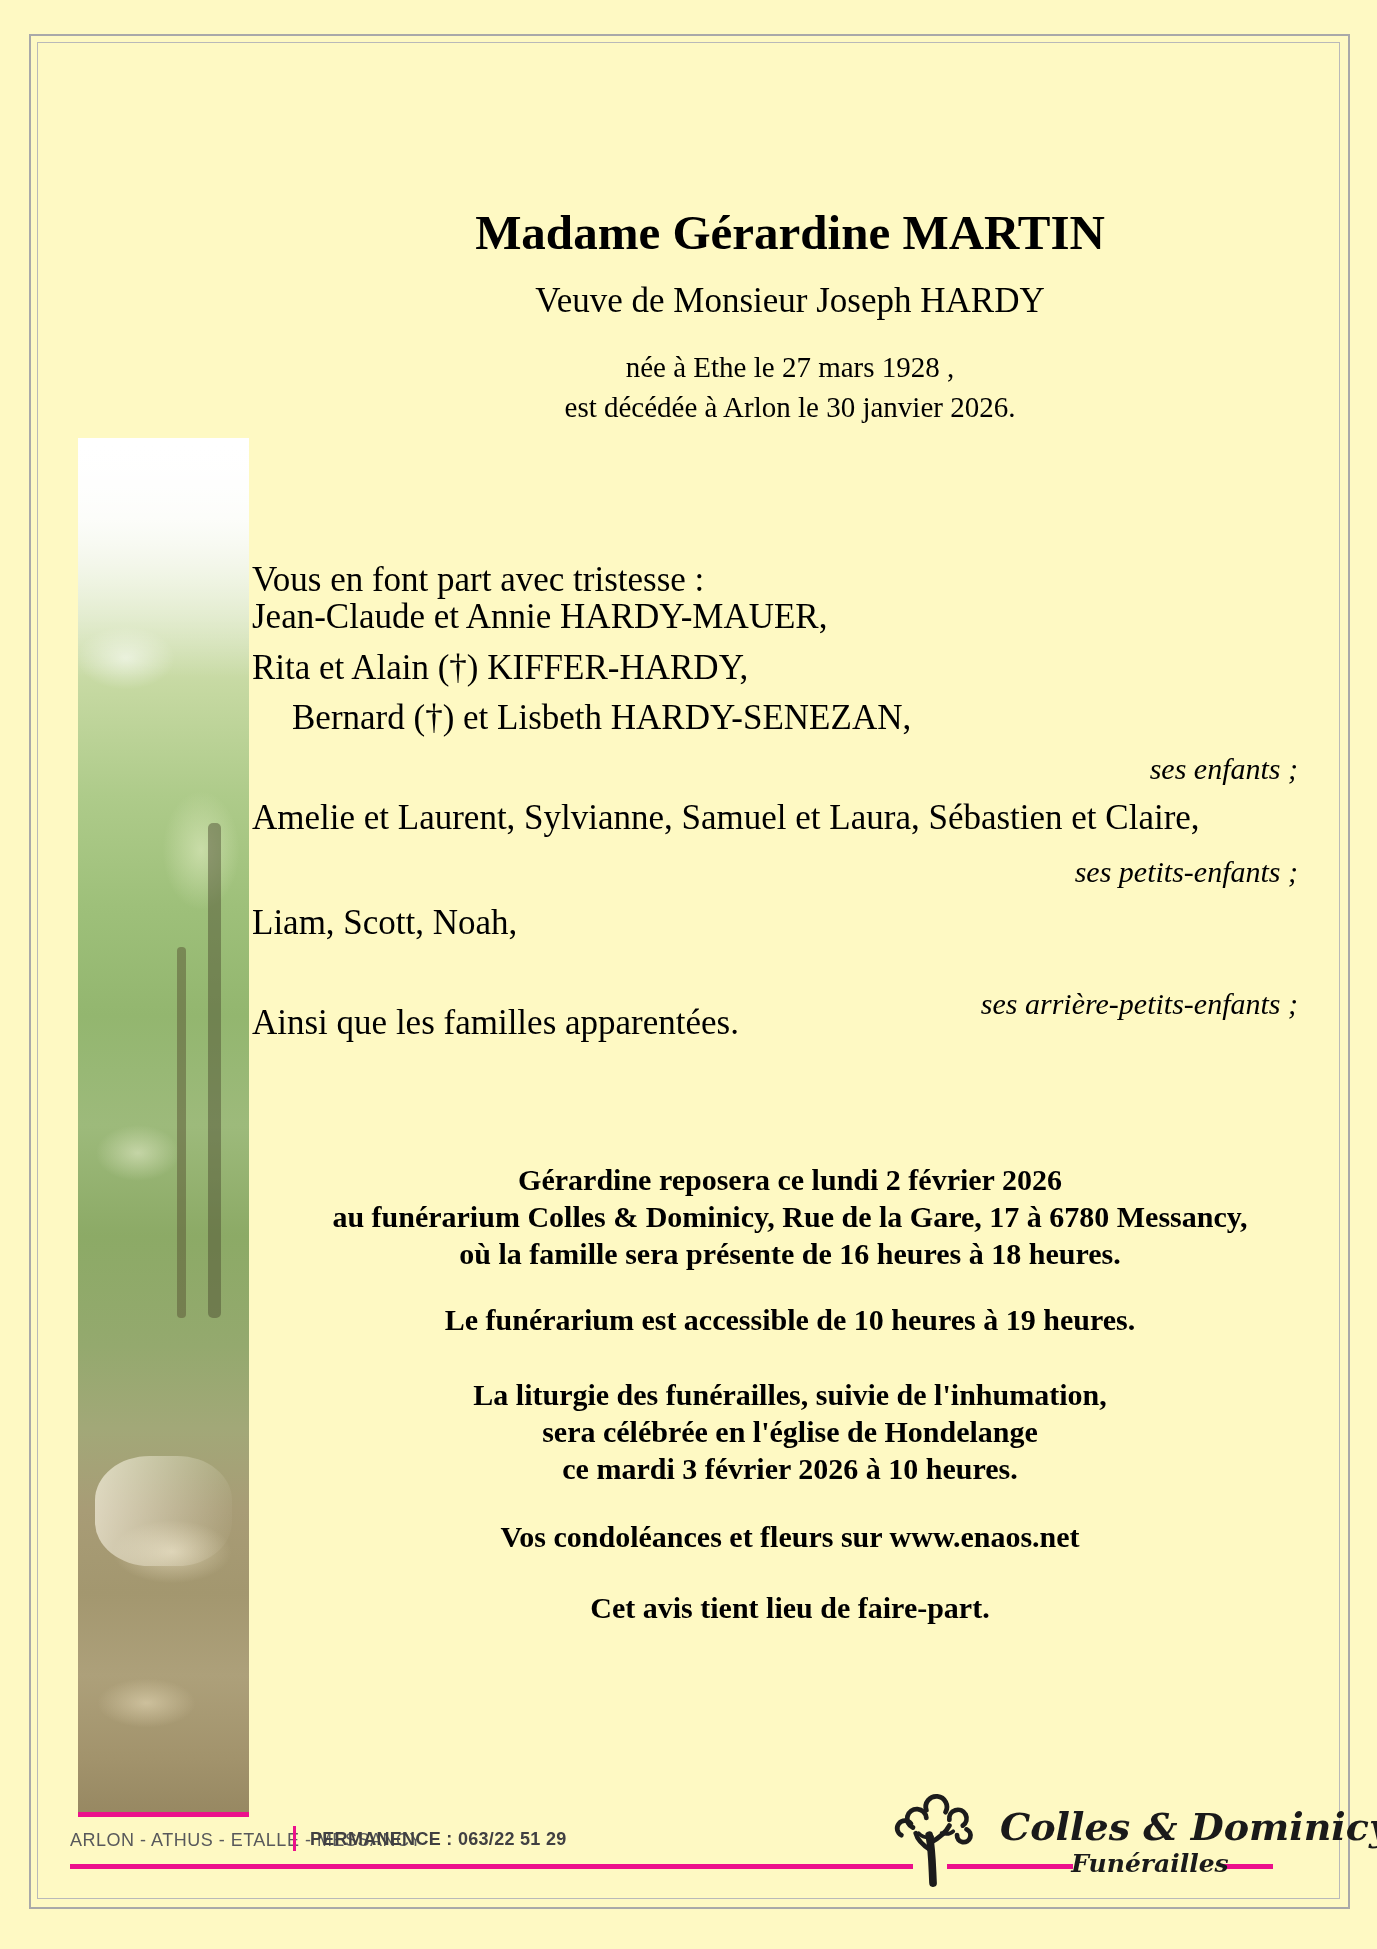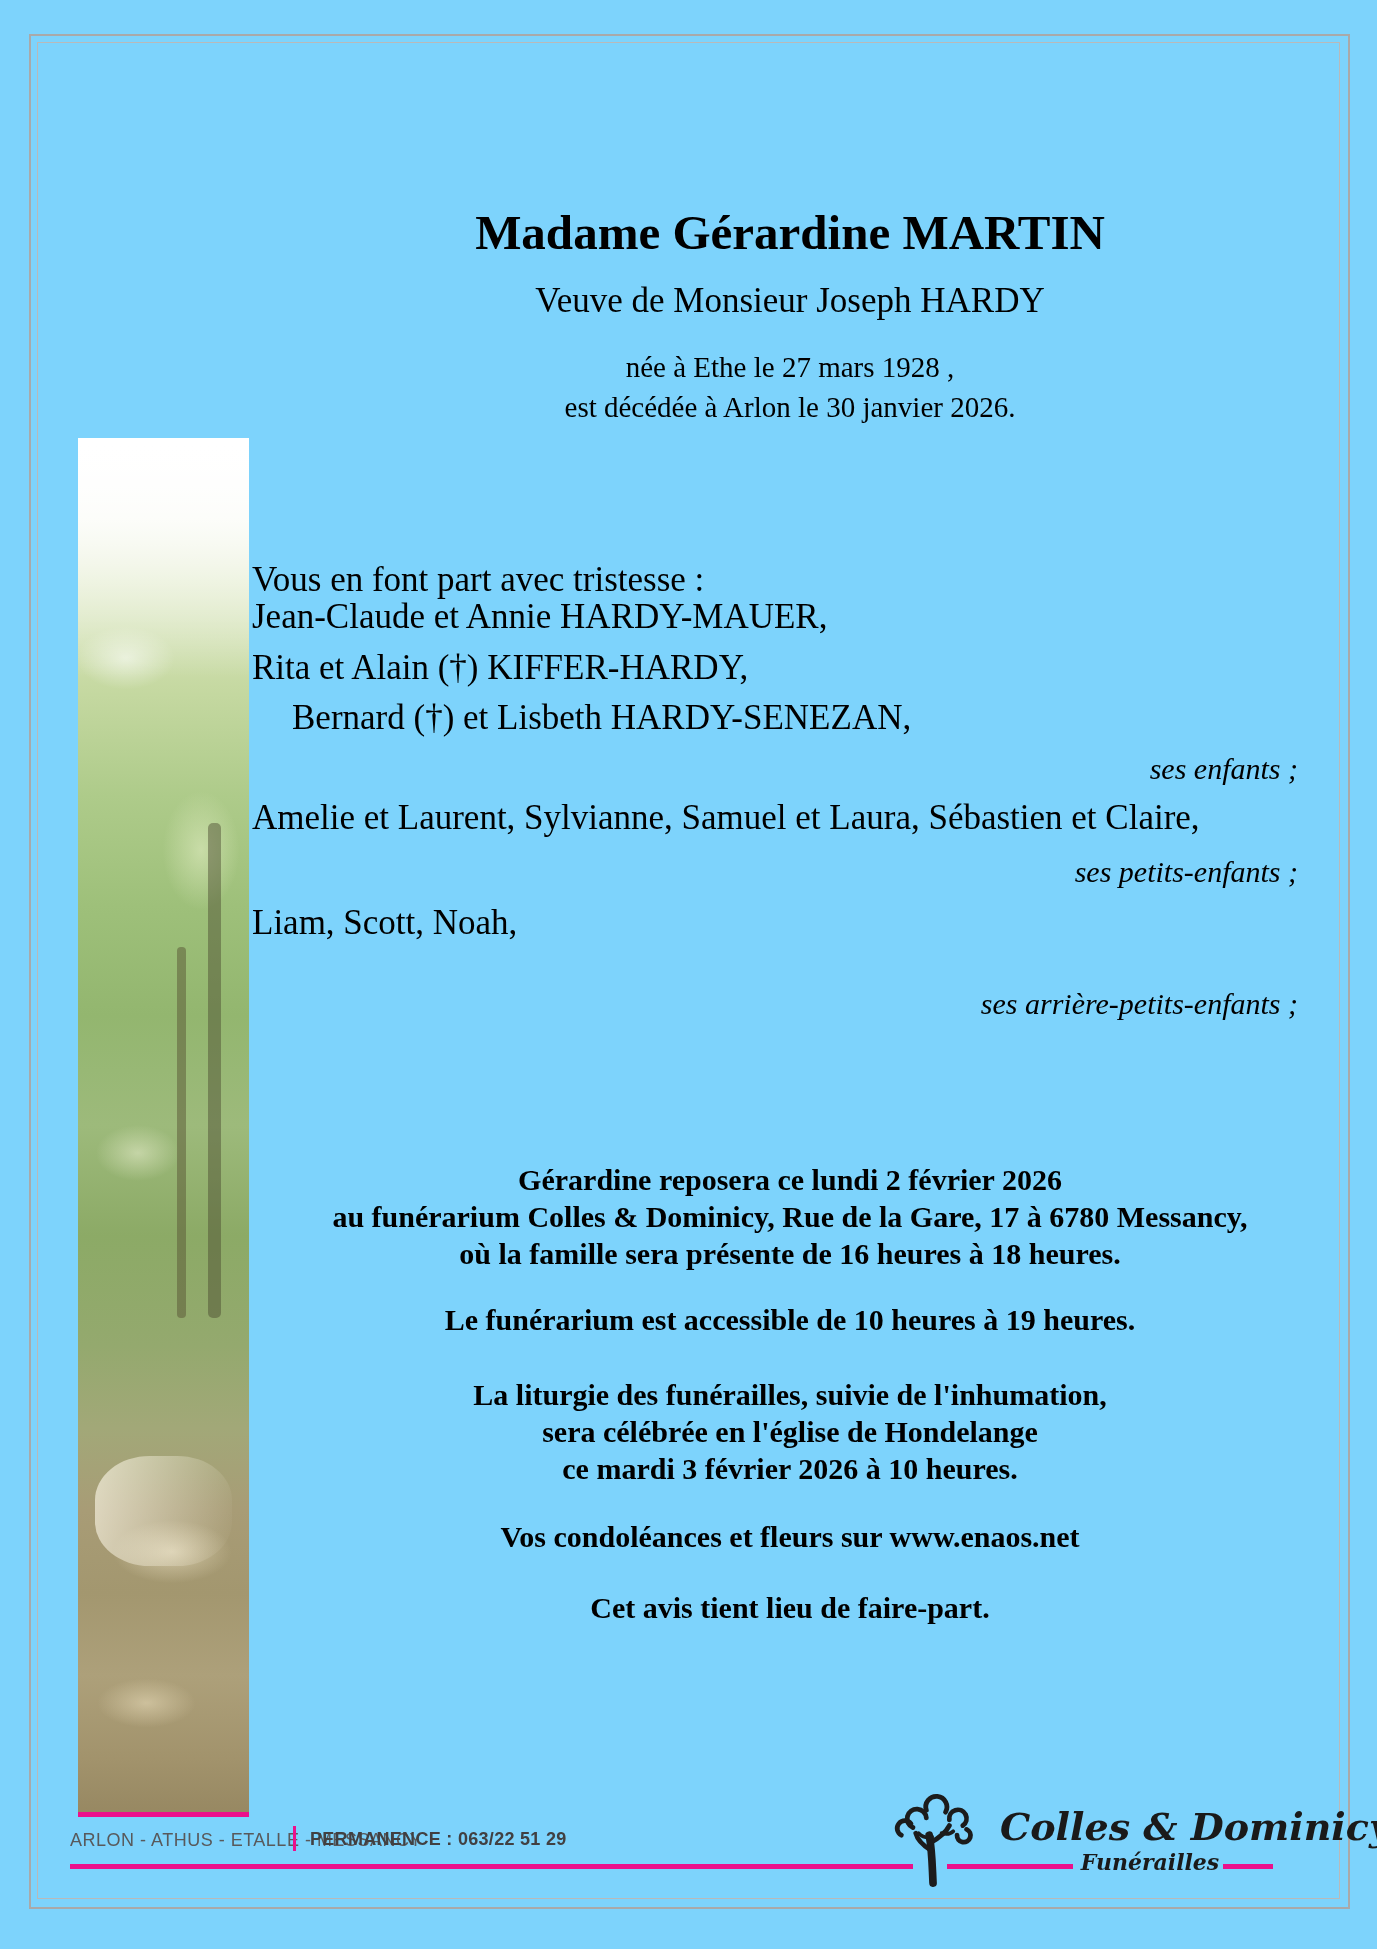--- a/index.html
+++ b/index.html
@@ -1,17 +1,17 @@
 <!DOCTYPE html>
 <html><head>
 <meta charset="utf-8">
 <style>
   html,body{margin:0;padding:0;background:#ffffff;}
   .page{
-    position:relative;width:1377px;height:1949px;background:#7dd3fc;
+    position:relative;width:1377px;height:1949px;background:#fef9c3;
     font-family:"Liberation Serif", serif;color:#000;overflow:hidden;
   }
   .border-outer{position:absolute;left:29px;top:34px;width:1317px;height:1871px;border:2px solid #a9a9a9;}
   .border-inner{position:absolute;left:37px;top:42px;width:1301px;height:1855px;border:1.5px solid #b9b9b9;}
   .title{position:absolute;left:250px;top:204px;width:1080px;text-align:center;
          font-size:49px;font-weight:bold;letter-spacing:0;}
   .subtitle{position:absolute;left:250px;top:281px;width:1080px;text-align:center;font-size:35px;}
   .birth{position:absolute;left:250px;top:351px;width:1080px;text-align:center;font-size:29px;}
   .death{position:absolute;left:250px;top:391px;width:1080px;text-align:center;font-size:29px;}
 
@@ -50,21 +50,21 @@
   .footer-divider{position:absolute;left:293px;top:1826px;width:3px;height:25px;}
   .footer-permanence{position:absolute;left:310px;top:1829px;font-family:"Liberation Sans",sans-serif;
       font-size:18px;font-weight:600;color:#414042;letter-spacing:0.3px;white-space:nowrap;}
   .pink-line-main{position:absolute;left:70px;top:1864px;width:843px;height:5px;}
   .pink-line-seg2{position:absolute;left:947px;top:1864px;width:126px;height:5px;}
   .pink-line-dash{position:absolute;left:1223px;top:1864px;width:50px;height:5px;}
   .logo-tree{position:absolute;left:878px;top:1791px;width:112px;height:96px;}
   .brand-name{position:absolute;left:1000px;top:1804px;width:300px;text-align:center;
       font-family:"DejaVu Serif",serif;font-style:italic;font-weight:bold;font-size:38px;color:#1a1a1a;white-space:nowrap;}
   .brand-sub{position:absolute;left:1000px;top:1849px;width:300px;text-align:center;
-      font-family:"DejaVu Serif",serif;font-style:italic;font-weight:bold;font-size:22px;color:#1a1a1a;}
+      font-family:"DejaVu Serif",serif;font-style:italic;font-weight:bold;font-size:25px;color:#1a1a1a;}
 </style>
 </head>
 <body>
 
 <div class="page">
 
   <div class="border-outer"></div>
   <div class="border-inner"></div>
 
   <div class="title">Madame Gérardine MARTIN</div>
@@ -82,20 +82,21 @@
 
   <div class="fline" style="top:560px;">Vous en font part avec tristesse :</div>
   <div class="fline" style="top:597px;">Jean-Claude et Annie HARDY-MAUER,</div>
   <div class="fline" style="top:648px;">Rita et Alain (†) KIFFER-HARDY,</div>
   <div class="fline" style="top:698px;margin-left:40px;">Bernard (†) et Lisbeth HARDY-SENEZAN,</div>
   <div class="rlabel" style="top:752px;text-align:right;">ses enfants ;</div>
   <div class="fline" style="top:798px;">Amelie et Laurent, Sylvianne, Samuel et Laura, Sébastien et Claire,</div>
   <div class="rlabel" style="top:855px;">ses petits-enfants ;</div>
   <div class="fline" style="top:903px;">Liam, Scott, Noah,</div>
   <div class="rlabel" style="top:987px;">ses arrière-petits-enfants ;</div>
+  <div class="fline" style="top:1003px;">Ainsi que les familles apparentées.</div>
 
   <div class="aline" style="top:1163px;">Gérardine reposera ce lundi 2 février 2026</div>
   <div class="aline" style="top:1200px;">au funérarium Colles &amp; Dominicy, Rue de la Gare, 17 à 6780 Messancy,</div>
   <div class="aline" style="top:1237px;">où la famille sera présente de 16 heures à 18 heures.</div>
   <div class="aline" style="top:1303px;">Le funérarium est accessible de 10 heures à 19 heures.</div>
   <div class="aline" style="top:1378px;">La liturgie des funérailles, suivie de l'inhumation,</div>
   <div class="aline" style="top:1415px;">sera célébrée en l'église de Hondelange</div>
   <div class="aline" style="top:1452px;">ce mardi 3 février 2026 à 10 heures.</div>
   <div class="aline" style="top:1520px;">Vos condoléances et fleurs sur www.enaos.net</div>
   <div class="aline" style="top:1591px;">Cet avis tient lieu de faire-part.</div>

